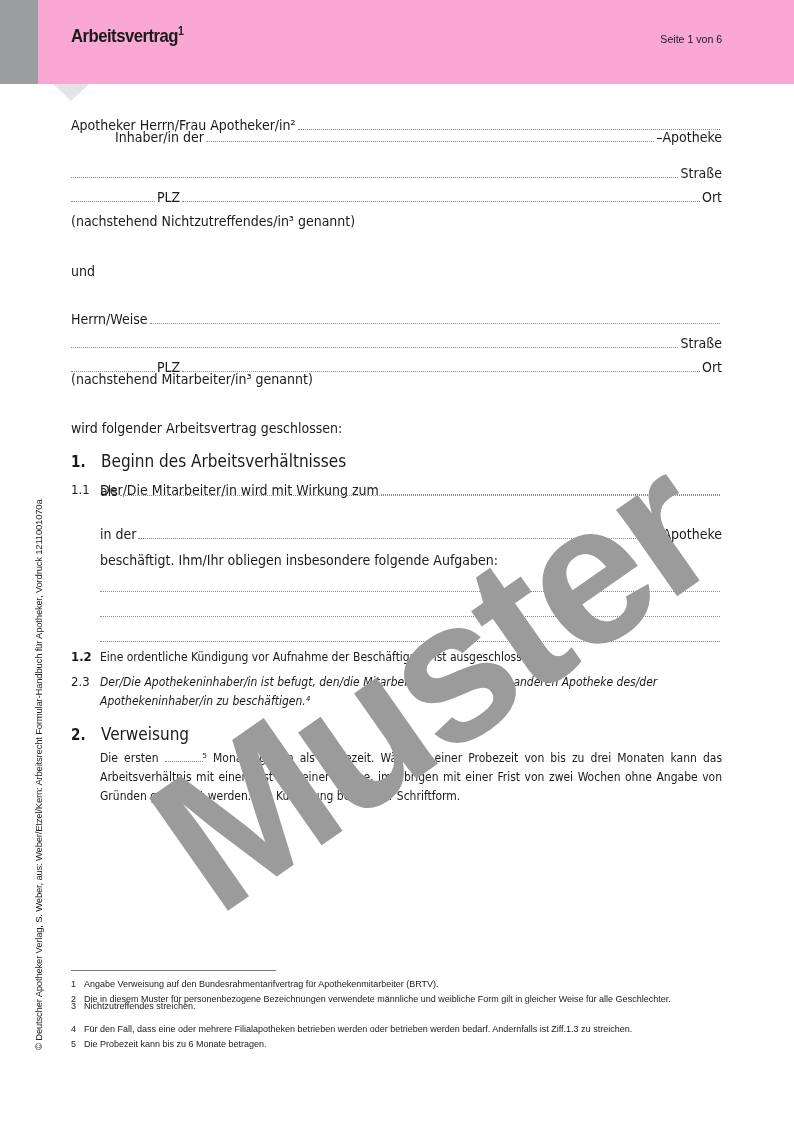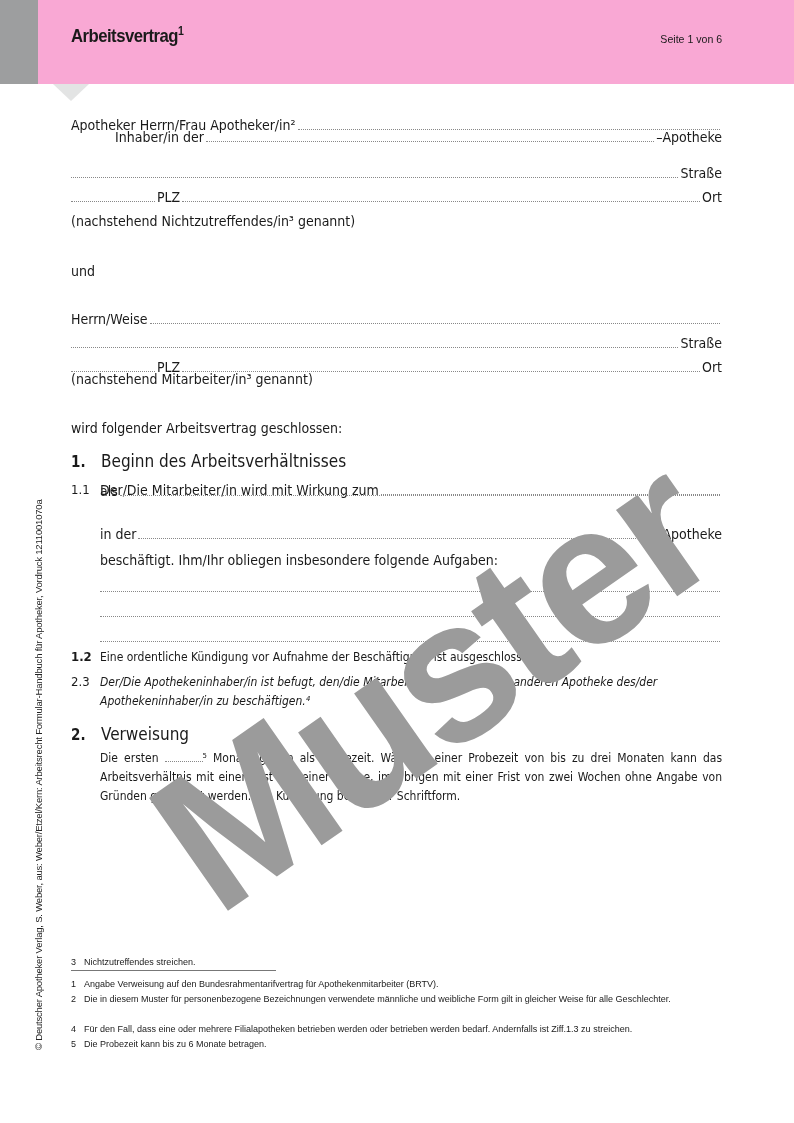--- a/index.html
+++ b/index.html
@@ -124,17 +124,17 @@
   <span class="num">2.</span><span>Verweisung</span>
 </div>
 <div class="para" style="top:749px;">
   <span>Die ersten</span>
   <span style="display:inline-block;width:38px;border-bottom:1px dotted #888;"></span><span>⁵ Monate gelten als Probezeit. Während einer Probezeit von bis zu drei Monaten kann das Arbeitsverhältnis mit einer Frist von einer Woche, im Übrigen mit einer Frist von zwei Wochen ohne Angabe von Gründen gekündigt werden. Die Kündigung bedarf der Schriftform.</span>
 </div>
 
 <div class="fn-rule"></div>
 <div class="fn" style="top:978px;"><span class="n">1</span><span>Angabe Verweisung auf den Bundesrahmentarifvertrag für Apothekenmitarbeiter (BRTV).</span></div>
 <div class="fn" style="top:993px;"><span class="n">2</span><span>Die in diesem Muster für personenbezogene Bezeichnungen verwendete männliche und weibliche Form gilt in gleicher Weise für alle Geschlechter.</span></div>
-<div class="fn" style="top:956px;"><span class="n">3</span><span>Nichtzutreffendes streichen.</span></div>
+<div class="fn" style="top:1000px;"><span class="n">3</span><span>Nichtzutreffendes streichen.</span></div>
 <div class="fn" style="top:1023px;"><span class="n">4</span><span>Für den Fall, dass eine oder mehrere Filialapotheken betrieben werden oder betrieben werden bedarf. Andernfalls ist Ziff.1.3 zu streichen.</span></div>
 <div class="fn" style="top:1038px;"><span class="n">5</span><span>Die Probezeit kann bis zu 6 Monate betragen.</span></div>
 
 <div class="wm" style="left:120px;top:780px;">Muster</div>
 
 </body></html>

